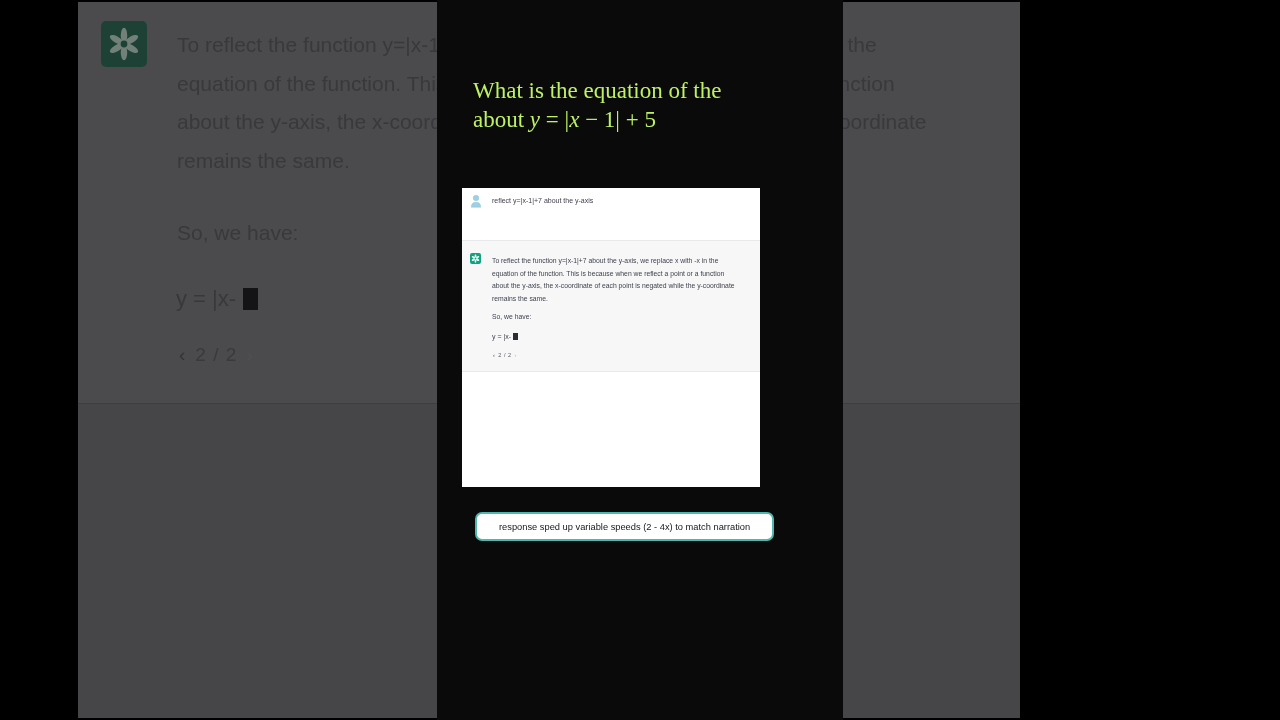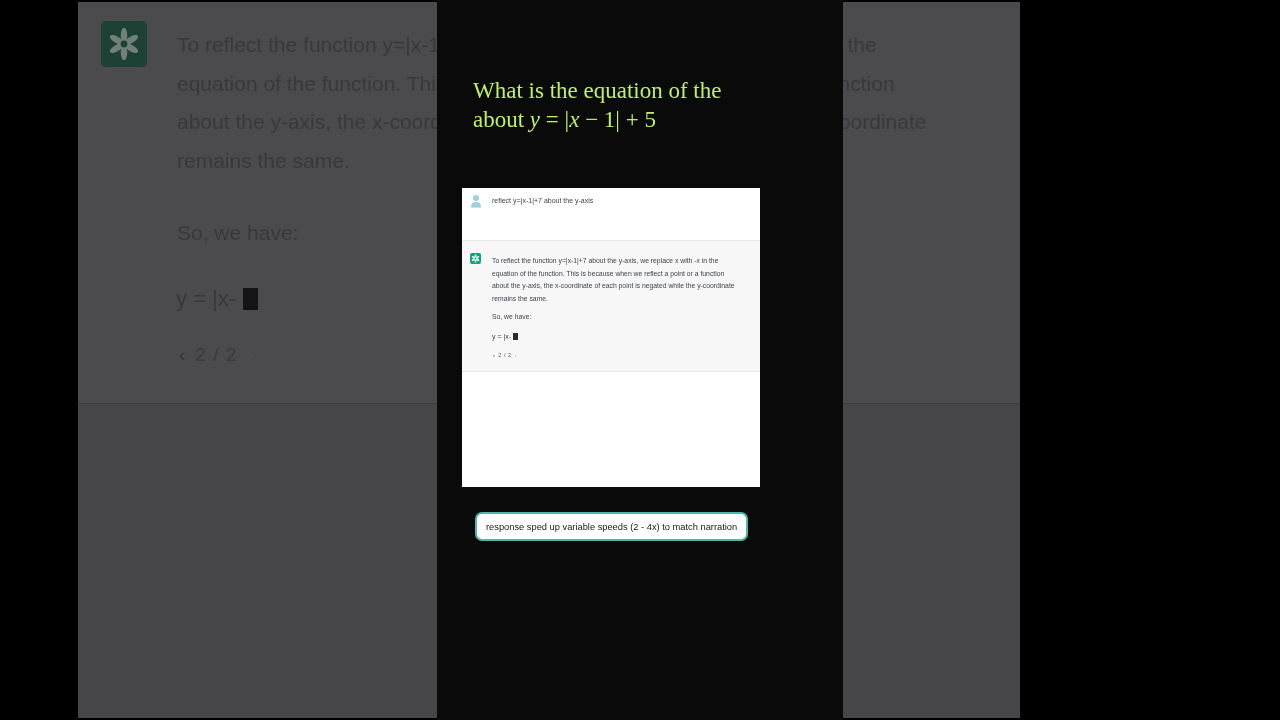--- a/index.html
+++ b/index.html
@@ -60,21 +60,21 @@
   .asst-so{position:absolute;left:30px;top:72px;font-size:6.8px;color:#3f434d;white-space:nowrap;}
   .asst-eq{position:absolute;left:30px;top:92px;font-size:7px;color:#3b3f49;white-space:nowrap;}
   .card-cursor{display:inline-block;width:4.5px;height:7px;background:#2c2c34;margin-left:2px;vertical-align:-1px;}
   .asst-pg{position:absolute;left:31px;top:111px;font-size:5.5px;color:#55565f;letter-spacing:.5px;white-space:nowrap;}
   .asst-pg .prev{margin-right:3px;color:#45464e;cursor:pointer;}
   .asst-pg .next{margin-left:3px;color:#b9bac4;cursor:pointer;}
   
   .caption{
     position:absolute;left:38px;top:512px;height:29px;box-sizing:border-box;
     background:#fff;border:2px solid #4fb8ae;border-radius:7px;
-    display:flex;align-items:center;padding:0 9px;
+    display:flex;align-items:center;padding:0 22px;
     font-size:9.3px;color:#15181c;white-space:nowrap;
   }
 </style>
 </head>
 <body>
 
 <div class="bg-layer">
   <div class="bg-lower"></div>
 
   <div class="bg-avatar">

